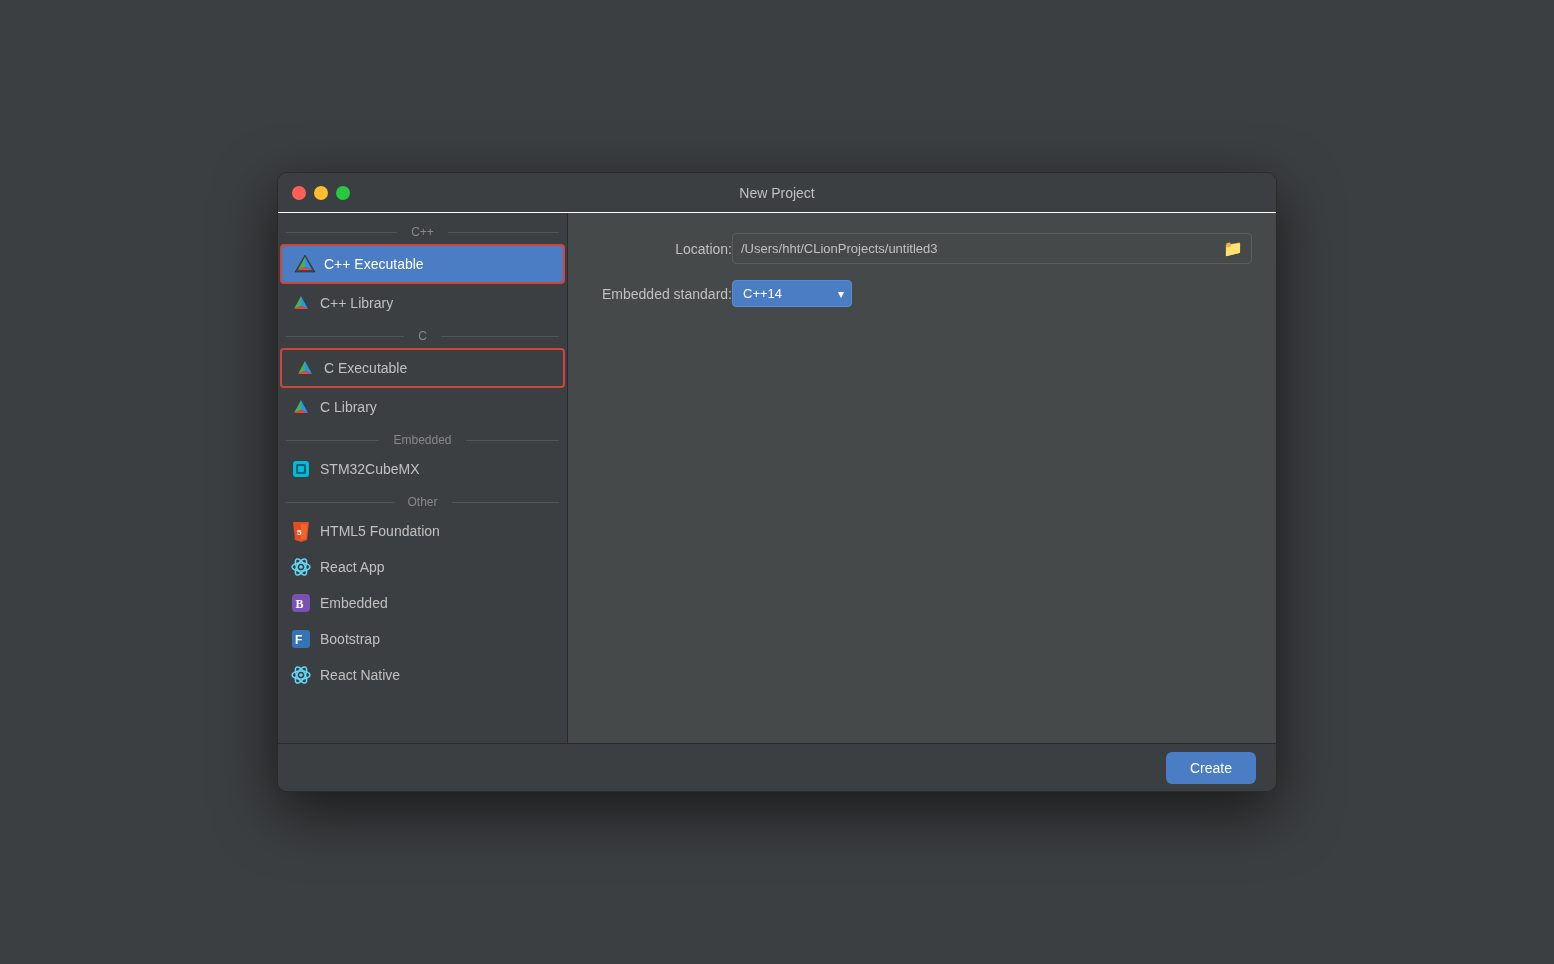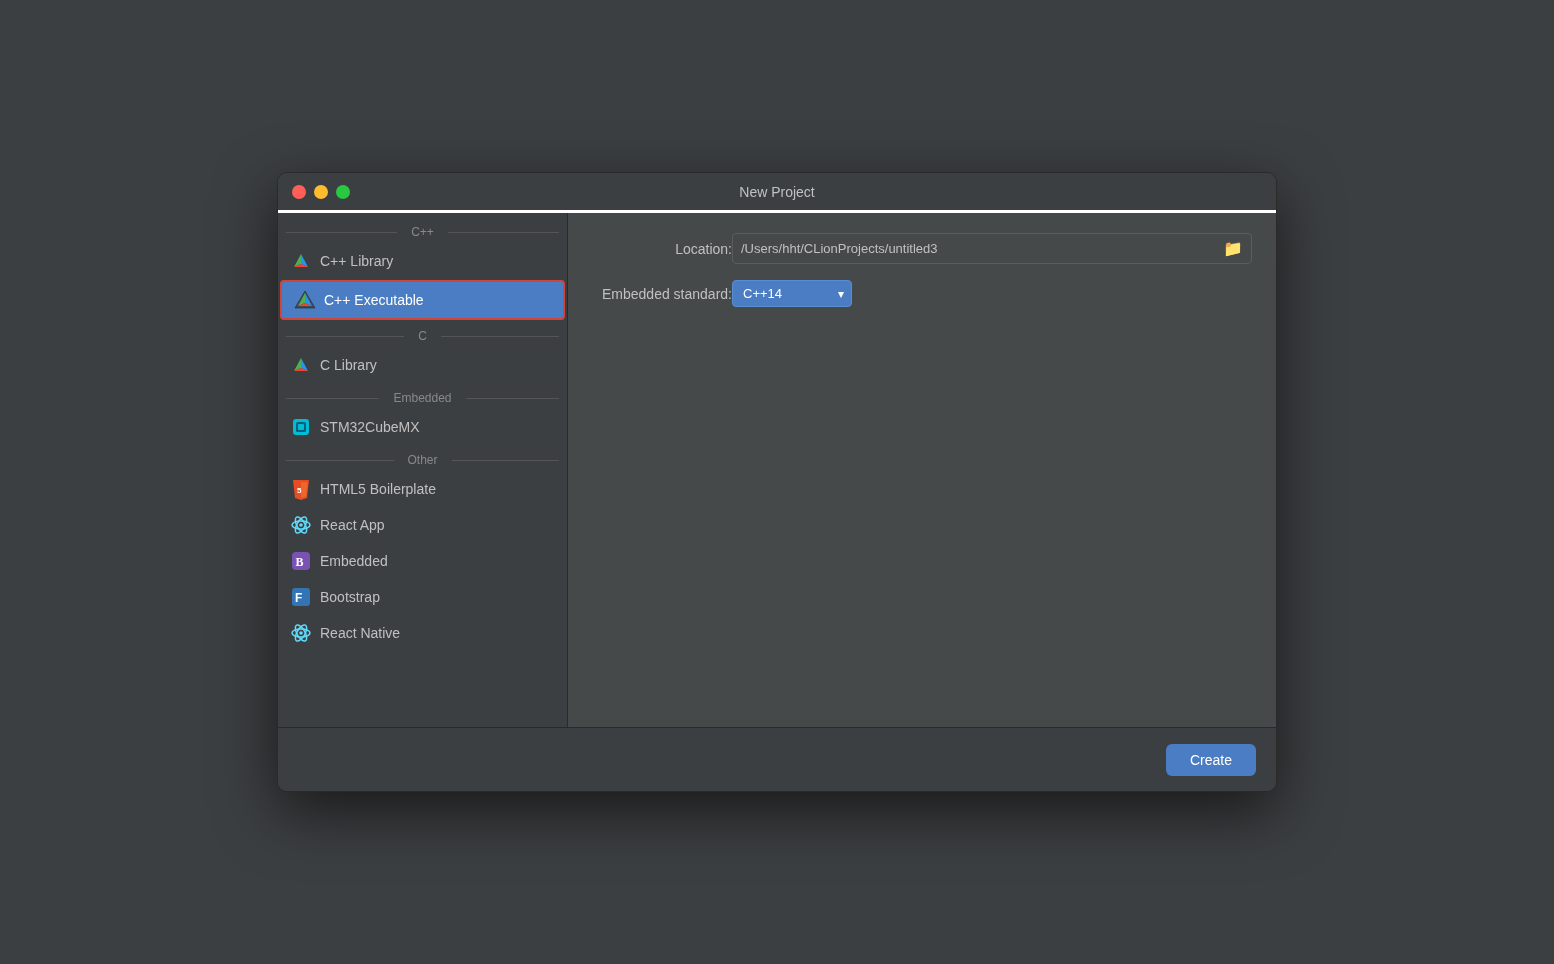--- a/index.html
+++ b/index.html
@@ -27,21 +27,21 @@
     }
 
     
     .title-bar {
       background: #3c3f41;
       height: 40px;
       display: flex;
       align-items: center;
       justify-content: center;
       position: relative;
-      border-bottom: 3px solid #ffffff;
+      border-bottom: 1px solid #ffffff;
       flex-shrink: 0;
     }
 
     .traffic-lights {
       position: absolute;
       left: 14px;
       display: flex;
       gap: 8px;
       align-items: center;
     }
@@ -225,21 +225,21 @@
       transform: translateY(-50%);
       color: #ffffff;
       pointer-events: none;
       font-size: 12px;
     }
 
     
     .bottom-bar {
       background: #3c3f41;
       border-top: 1px solid #2a2a2a;
-      height: 64px;
+      height: 48px;
       display: flex;
       align-items: center;
       justify-content: flex-end;
       padding: 0 20px;
       flex-shrink: 0;
     }
 
     .create-btn {
       background: #4a7dc4;
       color: #ffffff;
@@ -266,57 +266,67 @@
   </div>
 
   <div class="main-content">
 
     <div class="sidebar">
 
       <div class="sidebar-section-header">
         <span>C++</span>
       </div>
 
-      <div class="sidebar-item">
-        <span class="icon icon-cmake">
-          <svg viewBox="0 0 22 22" xmlns="http://www.w3.org/2000/svg">
-            <polygon points="11,4 4,17 11,14" fill="#4CAF50"></polygon>
-            <polygon points="11,4 18,17 11,14" fill="#2196F3"></polygon>
-            <polygon points="4,17 18,17 11,14" fill="#F44336"></polygon>
-          </svg>
-        </span>
-        <span class="sidebar-item-label">C++ Library</span>
-      </div>
-
       <div class="sidebar-item selected outlined">
         <span class="icon icon-cmake">
           <svg viewBox="0 0 22 22" xmlns="http://www.w3.org/2000/svg">
             <polygon points="11,2 21,19 1,19" fill="#4a4a4a"></polygon>
             <polygon points="11,2 21,19 1,19" fill="none" stroke="#1a1a1a" stroke-width="0.5"></polygon>
             <polygon points="11,4 4,17 11,14" fill="#4CAF50"></polygon>
             <polygon points="11,4 18,17 11,14" fill="#2196F3"></polygon>
             <polygon points="4,17 18,17 11,14" fill="#F44336"></polygon>
           </svg>
         </span>
         <span class="sidebar-item-label">C++ Executable</span>
       </div>
 
-      <div class="sidebar-section-header">
-        <span>C</span>
-      </div>
-
-
       <div class="sidebar-item">
         <span class="icon icon-cmake">
           <svg viewBox="0 0 22 22" xmlns="http://www.w3.org/2000/svg">
             <polygon points="11,4 4,17 11,14" fill="#4CAF50"></polygon>
             <polygon points="11,4 18,17 11,14" fill="#2196F3"></polygon>
             <polygon points="4,17 18,17 11,14" fill="#F44336"></polygon>
           </svg>
         </span>
+        <span class="sidebar-item-label">C++ Library</span>
+      </div>
+
+      <div class="sidebar-section-header">
+        <span>C</span>
+      </div>
+
+      <div class="sidebar-item outlined">
+        <span class="icon icon-cmake">
+          <svg viewBox="0 0 22 22" xmlns="http://www.w3.org/2000/svg">
+            <polygon points="11,4 4,17 11,14" fill="#4CAF50"></polygon>
+            <polygon points="11,4 18,17 11,14" fill="#2196F3"></polygon>
+            <polygon points="4,17 18,17 11,14" fill="#F44336"></polygon>
+          </svg>
+        </span>
+        <span class="sidebar-item-label">C Executable</span>
+      </div>
+
+      <div class="sidebar-item">
+        <span class="icon icon-cmake">
+          <svg viewBox="0 0 22 22" xmlns="http://www.w3.org/2000/svg">
+            <polygon points="11,4 4,17 11,14" fill="#4CAF50"></polygon>
+            <polygon points="11,4 18,17 11,14" fill="#2196F3"></polygon>
+            <polygon points="4,17 18,17 11,14" fill="#F44336"></polygon>
+          </svg>
+        </span>
         <span class="sidebar-item-label">C Library</span>
       </div>
 
       <div class="sidebar-section-header">
         <span>Embedded</span>
       </div>
 
       <div class="sidebar-item">
         <span class="icon">
           <svg width="22" height="22" viewBox="0 0 22 22" xmlns="http://www.w3.org/2000/svg">
@@ -333,21 +343,21 @@
       </div>
 
       <div class="sidebar-item">
         <span class="icon">
           <svg width="22" height="22" viewBox="0 0 22 22" xmlns="http://www.w3.org/2000/svg">
             <polygon points="3,2 19,2 17,20 11,22 5,20" fill="#e44d26"></polygon>
             <polygon points="11,20 16,18.5 17.7,4 11,4" fill="#f16529"></polygon>
             <text x="7" y="15" font-size="8" font-weight="bold" fill="white">5</text>
           </svg>
         </span>
-        <span class="sidebar-item-label">HTML5 Boilerplate</span>
+        <span class="sidebar-item-label">HTML5 Foundation</span>
       </div>
 
       <div class="sidebar-item">
         <span class="icon">
           <svg width="22" height="22" viewBox="0 0 22 22" xmlns="http://www.w3.org/2000/svg">
             <ellipse cx="11" cy="11" rx="9" ry="4" fill="none" stroke="#61dafb" stroke-width="1.5"></ellipse>
             <ellipse cx="11" cy="11" rx="9" ry="4" fill="none" stroke="#61dafb" stroke-width="1.5" transform="rotate(60 11 11)"></ellipse>
             <ellipse cx="11" cy="11" rx="9" ry="4" fill="none" stroke="#61dafb" stroke-width="1.5" transform="rotate(120 11 11)"></ellipse>
             <circle cx="11" cy="11" r="1.8" fill="#61dafb"></circle>
           </svg>

